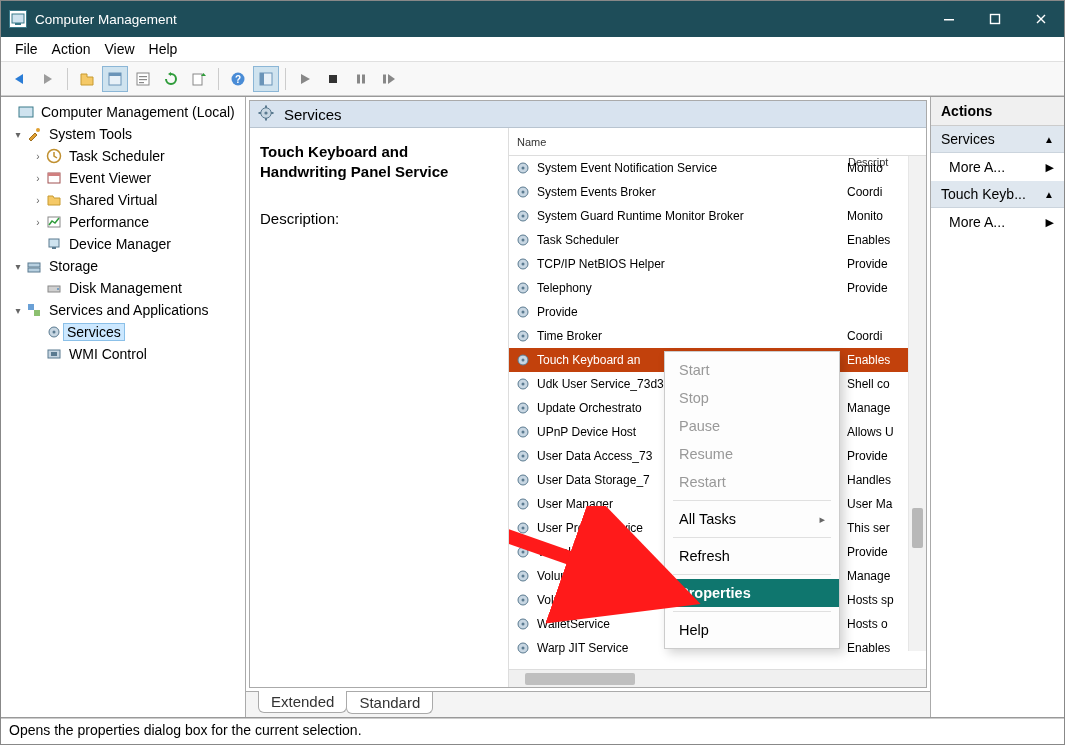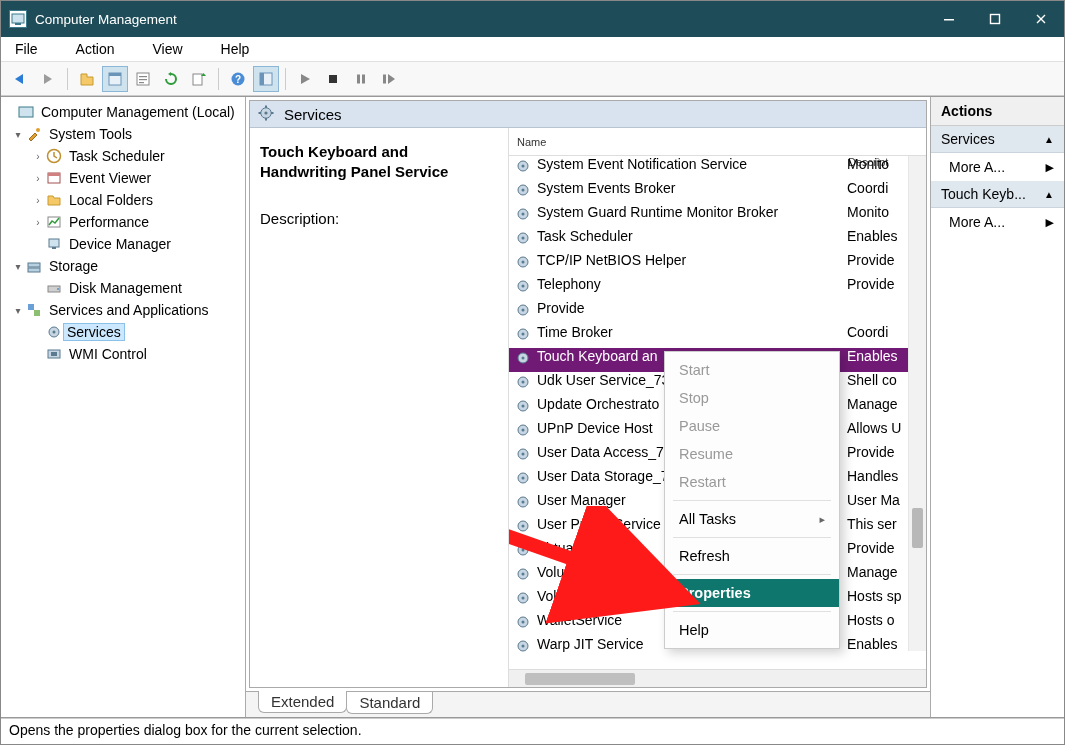--- a/index.html
+++ b/index.html
@@ -35,21 +35,21 @@
     display: flex; align-items: center; justify-content: center;
     color: #fff; font-size: 13px;
   }
   
   .menubar {
     height: 25px;
     background: #fff;
     display: flex;
     align-items: center;
     padding: 0 8px;
-    gap: 26px;
+    gap: 2px;
     border-bottom: 1px solid #e0e0e0;
   }
   .menubar span { padding: 2px 6px; }
   
   .toolbar {
     height: 34px;
     background: #f8f8f8;
     border-bottom: 1px solid #ccc;
     display: flex;
     align-items: center;
@@ -153,26 +153,27 @@
   .svc-cols .c-name { width: 335px; padding-left: 8px; }
   .svc-cols .c-desc { flex:1; padding-left: 4px; margin-top: 40px; }
   .svc-list {
     flex:1;
     overflow:hidden;
     position:relative;
   }
   .svc-row {
     height: 24px;
     display:flex;
-    font-size: 14px;
+    align-items:center;
+    font-size: 12px;
   }
   .svc-row .sicon { width:20px;height:20px;margin:0 4px 0 4px; display:flex;align-items:center;justify-content:center;}
   .svc-row .sname { width: 310px; white-space:nowrap; overflow:hidden; text-overflow: ellipsis; }
   .svc-row .sdesc { flex:1; white-space:nowrap; overflow:hidden; }
-  .svc-row.selected { background: #701a75; color:#fff; }
+  .svc-row.selected { background: #c2410c; color:#fff; }
   .svc-hscroll {
     height: 18px;
     display:flex;
     align-items:center;
     background:#f0f0f0;
     border-top:1px solid #ddd;
   }
   .svc-hscroll .thumb {
     height:12px; background:#bfbfbf; border-radius:2px; margin-left: 16px; width: 110px;
   }
@@ -446,21 +447,21 @@
           </span>
       <span class="tree-label">Event Viewer</span>
         </div>
         <div class="tree-row" style="padding-left:28px">
       <span class="tree-caret">›</span>
       <span class="tree-icon">
             <svg width="16" height="16">
               <path d="M2 4 L7 4 L8 6 L14 6 L14 13 L2 13 Z" fill="#f5c967" stroke="#c79a30"></path>
             </svg>
           </span>
-      <span class="tree-label">Local Folders</span>
+      <span class="tree-label">Shared Virtual</span>
         </div>
         <div class="tree-row" style="padding-left:28px">
       <span class="tree-caret">›</span>
       <span class="tree-icon">
             <svg width="16" height="16">
               <rect x="2" y="3" width="12" height="10" fill="#fff" stroke="#888"></rect>
               <path d="M3 11 L6 7 L9 9 L13 4" stroke="#2e9c3a" stroke-width="1.5" fill="none"></path>
             </svg>
           </span>
       <span class="tree-label">Performance</span>

